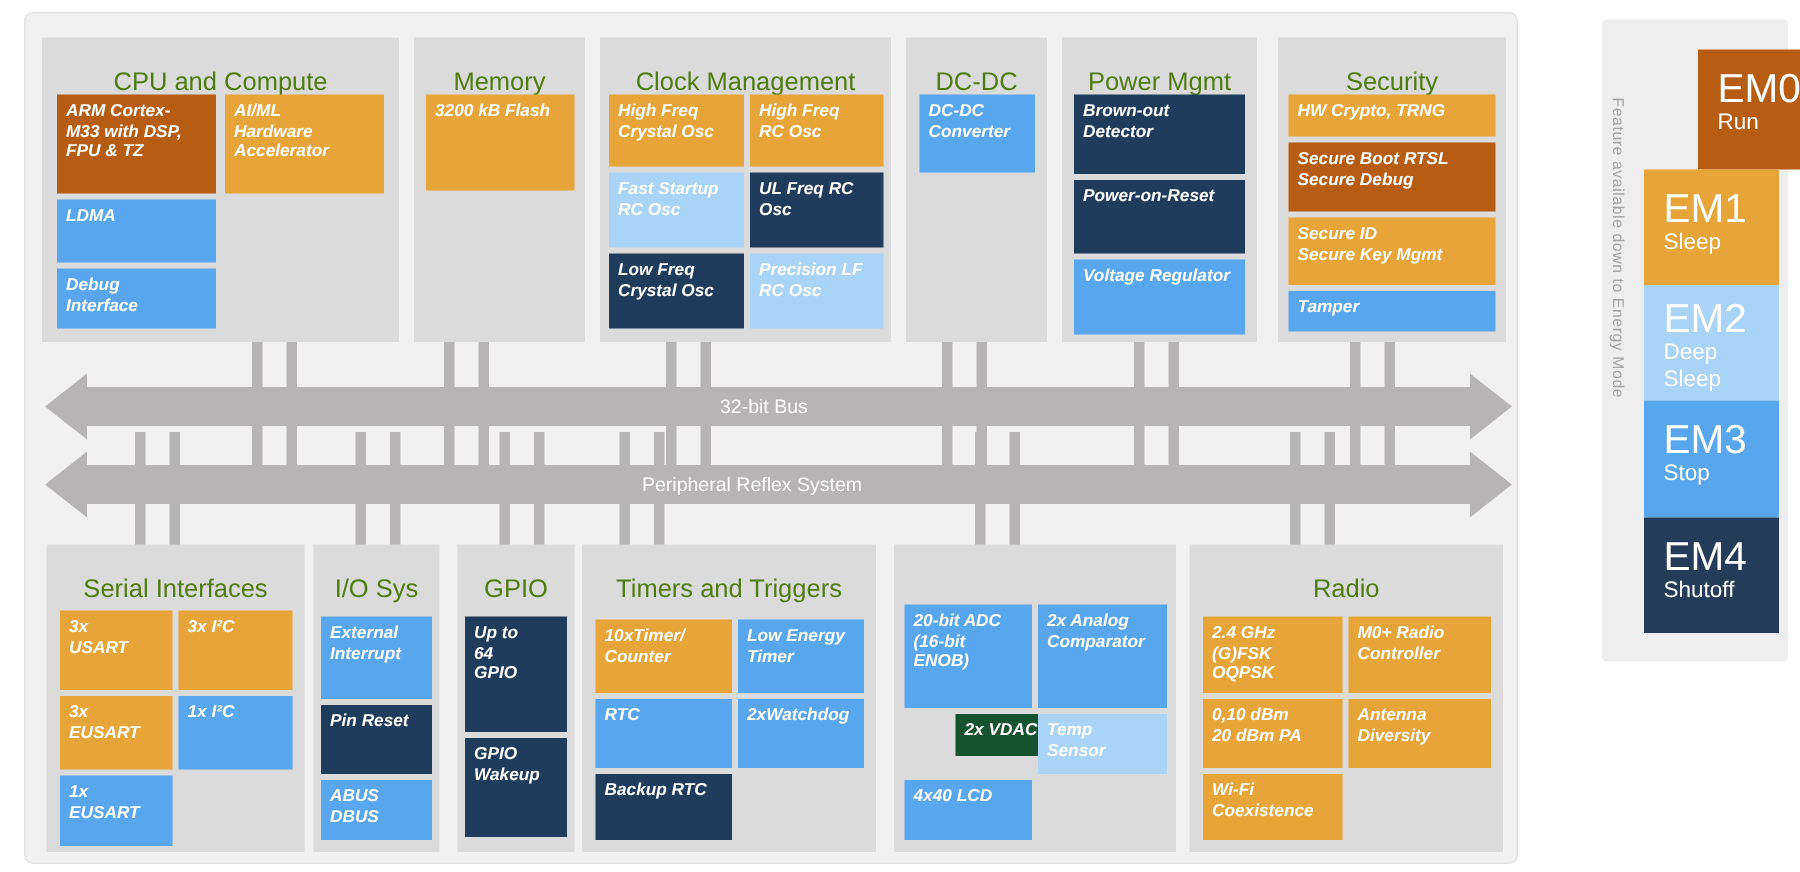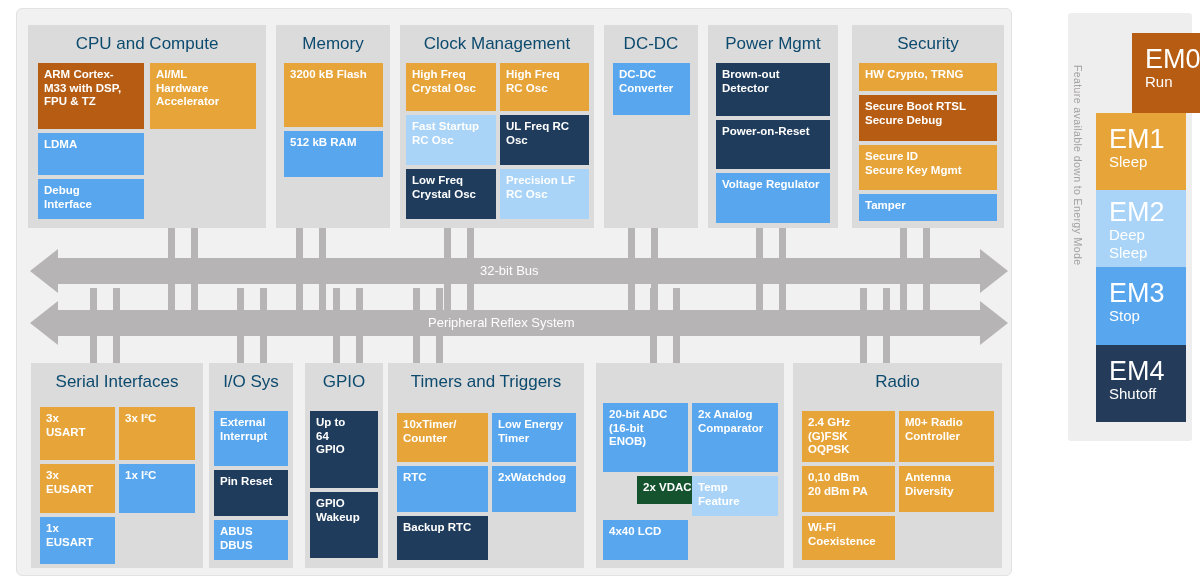--- a/index.html
+++ b/index.html
@@ -1,24 +1,24 @@
 <!DOCTYPE html>
 <html><head>
 <meta charset="utf-8">
 <style>
   html,body{margin:0;padding:0;background:#ffffff;}
   .stage{position:relative;width:1200px;height:581px;background:#ffffff;overflow:hidden;
          font-family:"Liberation Sans",sans-serif;}
   .outer{position:absolute;left:16px;top:8px;width:994px;height:566px;
          background:#f2f1f1;border:1px solid #e3e2e2;border-radius:6px;}
   .panel{position:absolute;background:#dcdbdb;z-index:3;}
-  .panel-title{text-align:center;font-size:17px;color:#0c4a6e;padding-top:9px;
+  .panel-title{text-align:center;font-size:17px;color:#4d7c0f;padding-top:20px;
                white-space:nowrap;}
   .blk{position:absolute;color:#ffffff;font-weight:bold;font-size:11.5px;line-height:1.18;
-       padding:5px 6px;box-sizing:border-box;white-space:pre-line;overflow:hidden;}
+       padding:5px 6px;box-sizing:border-box;white-space:pre-line;overflow:hidden;font-style:italic;}
   .vline{position:absolute;width:7px;background:#b6b4b4;z-index:1;}
   .bus{position:absolute;height:44px;z-index:2;}
   .bus-body{position:absolute;left:26px;right:26px;top:9px;height:26px;background:#b6b4b4;}
   .bus-head-left{position:absolute;left:0;top:0;width:0;height:0;
        border-top:22px solid transparent;border-bottom:22px solid transparent;
        border-right:28px solid #b6b4b4;}
   .bus-head-right{position:absolute;right:0;top:0;width:0;height:0;
        border-top:22px solid transparent;border-bottom:22px solid transparent;
        border-left:28px solid #b6b4b4;}
   .bus-label{position:absolute;top:14px;color:#ffffff;font-size:13px;z-index:4;white-space:nowrap;}
@@ -87,21 +87,20 @@
 Hardware
 Accelerator</div>
     <div class="blk" style="left: 10px; top: 108px; width: 106px; height: 42px; background: rgb(87, 166, 238);">LDMA</div>
     <div class="blk" style="left: 10px; top: 154px; width: 106px; height: 40px; background: rgb(87, 166, 238);">Debug
 Interface</div>
   </div>
 
   <div class="panel" style="left:276px;top:25px;width:114px;height:203px">
     <div class="panel-title">Memory</div>
     <div class="blk" style="left: 8px; top: 38px; width: 99px; height: 64px; background: rgb(231, 164, 56);">3200 kB Flash</div>
-    <div class="blk" style="left: 8px; top: 106px; width: 99px; height: 46px; background: rgb(87, 166, 238);">512 kB RAM</div>
   </div>
 
   <div class="panel" style="left:400px;top:25px;width:194px;height:203px">
     <div class="panel-title">Clock Management</div>
     <div class="blk" style="left: 6px; top: 38px; width: 90px; height: 48px; background: rgb(231, 164, 56);">High Freq
 Crystal Osc</div>
     <div class="blk" style="left: 100px; top: 38px; width: 89px; height: 48px; background: rgb(231, 164, 56);">High Freq
 RC Osc</div>
     <div class="blk" style="left: 6px; top: 90px; width: 90px; height: 50px; background: rgb(169, 212, 247);">Fast Startup
 RC Osc</div>
@@ -179,21 +178,21 @@
   </div>
 
   <div class="panel" style="left:596px;top:363px;width:188px;height:205px">
     <div class="blk" style="left: 7px; top: 40px; width: 85px; height: 69px; background: rgb(87, 166, 238);">20-bit ADC
 (16-bit
 ENOB)</div>
     <div class="blk" style="left: 96px; top: 40px; width: 86px; height: 69px; background: rgb(87, 166, 238);">2x Analog
 Comparator</div>
     <div class="blk" style="left: 7px; top: 113px; width: 85px; height: 28px; background: #14532d; margin-left: 34px;">2x VDAC</div>
     <div class="blk" style="left: 96px; top: 113px; width: 86px; height: 40px; background: rgb(169, 212, 247);">Temp
-Feature</div>
+Sensor</div>
     <div class="blk" style="left: 7px; top: 157px; width: 85px; height: 40px; background: rgb(87, 166, 238);">4x40 LCD</div>
   </div>
 
   <div class="panel" style="left:793px;top:363px;width:209px;height:205px">
     <div class="panel-title">Radio</div>
     <div class="blk" style="left: 9px; top: 48px; width: 93px; height: 51px; background: rgb(231, 164, 56);">2.4 GHz
 (G)FSK
 OQPSK</div>
     <div class="blk" style="left: 106px; top: 48px; width: 95px; height: 51px; background: rgb(231, 164, 56);">M0+ Radio
 Controller</div>

